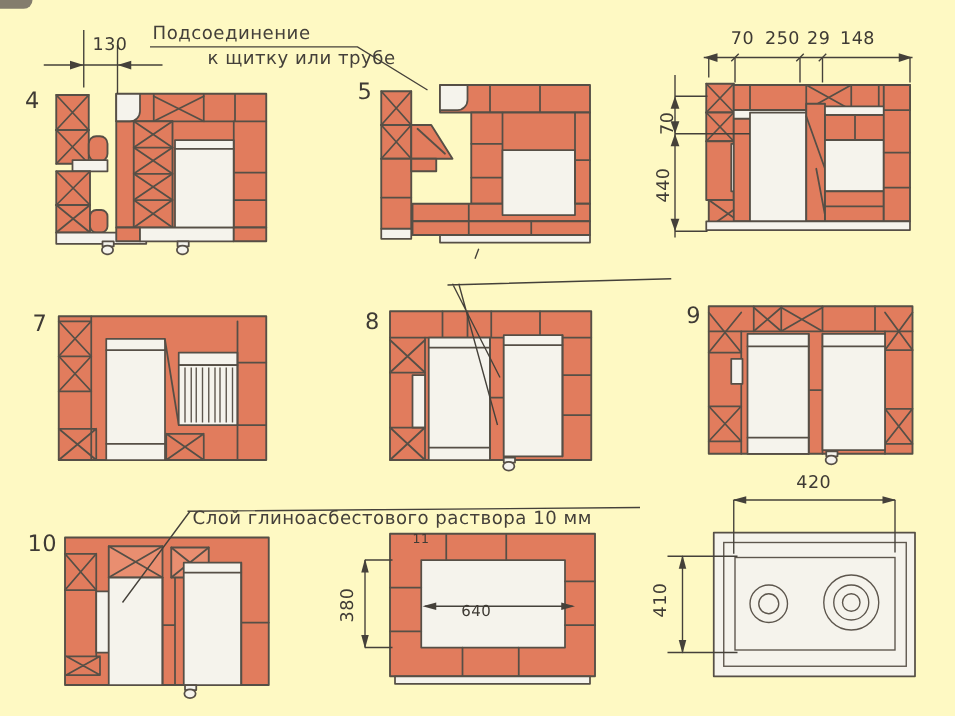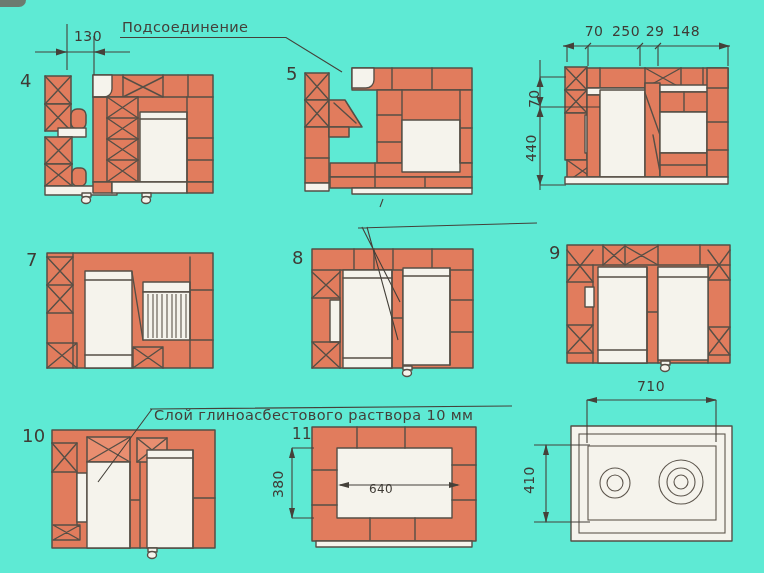--- a/index.html
+++ b/index.html
@@ -1,28 +1,28 @@
 <!DOCTYPE html>
 <html><head>
 <meta charset="utf-8">
 <style>
   html,body{margin:0;padding:0;background:#e8e4da;}
-  .canvas{position:relative;width:764px;height:573px;background:#5eead4;
+  .canvas{position:relative;width:764px;height:573px;background:#fef9c3;
           font-family:"DejaVu Sans",sans-serif;overflow:hidden;}
   .canvas svg{position:absolute;overflow:visible;}
   .bk{fill:#e17c5d;stroke:#564f46;stroke-width:1.5;stroke-linejoin:round;}
   .bk2{fill:#e98e70;stroke:#564f46;stroke-width:1.5;stroke-linejoin:round;}
   .wt{fill:#f5f3ec;stroke:#564f46;stroke-width:1.4;stroke-linejoin:round;}
   .ln{fill:none;stroke:#564f46;stroke-width:1.4;stroke-linecap:round;}
   .th{fill:none;stroke:#5d564d;stroke-width:1.1;}
   .dim{fill:none;stroke:#45413a;stroke-width:1.1;}
   .ah{fill:#45413a;stroke:none;}
   .t{position:absolute;color:#3f3b35;font-size:14px;letter-spacing:.4px;white-space:nowrap;line-height:1;}
   .num{font-size:18px;}
-  .num-s{font-size:15px;}
+  .num-s{font-size:10px;margin-left:38px;}
   .ctr{transform:translateX(-50%);}
   .rot{transform:rotate(-90deg);transform-origin:0 0;}
   .ann{font-size:14.5px;color:#44403a;}
   .smudge{position:absolute;left:0;top:0;width:26px;height:7px;background:#6e675e;
           border-bottom-right-radius:8px;opacity:.85;}
 </style>
 </head>
 <body>
 
 <div class="canvas">
@@ -276,20 +276,21 @@
     <path class="dim" d="M587,400 H716 M587,400 V443 M716,400 V442"></path>
     <polygon class="ah" points="586,400 597,397 597,403"></polygon>
     <polygon class="ah" points="717,400 706,397 706,403"></polygon>
 
     <path class="dim" d="M546,445 V522 M534,445 H590 M534,522 H590"></path>
     <polygon class="ah" points="546,444 543,455 549,455"></polygon>
     <polygon class="ah" points="546,523 543,512 549,512"></polygon>
   </svg>
 
   <span class="t ann" style="left:122px;top:20px">Подсоединение</span>
+  <span class="t ann" style="left:166px;top:40px">к щитку или трубе</span>
   <span class="t ann" style="left:154px;top:408px">Слой глиноасбестового раствора 10 мм</span>
 
   <span class="t num" style="left:20px;top:72px">4</span>
   <span class="t num" style="left:286px;top:65px">5</span>
   <span class="t num" style="left:26px;top:251px">7</span>
   <span class="t num" style="left:292px;top:249px">8</span>
   <span class="t num" style="left:549px;top:244px">9</span>
   <span class="t num" style="left:22px;top:427px">10</span>
   <span class="t num-s" style="left:292px;top:427px">11</span>
 
@@ -298,16 +299,16 @@
   <span class="t ctr" style="left:594px;top:24px">70</span>
   <span class="t ctr" style="left:626px;top:24px">250</span>
   <span class="t ctr" style="left:655px;top:24px">29</span>
   <span class="t ctr" style="left:686px;top:24px">148</span>
   <span class="t rot" style="left:527px;top:108px">70</span>
   <span class="t rot" style="left:524px;top:162px">440</span>
 
   <span class="t ctr" style="left:381px;top:483px;font-size:12px">640</span>
   <span class="t rot" style="left:271px;top:498px">380</span>
 
-  <span class="t ctr" style="left:651px;top:379px">710</span>
+  <span class="t ctr" style="left:651px;top:379px">420</span>
   <span class="t rot" style="left:522px;top:494px">410</span>
 
 </div>
 
 </body></html>

